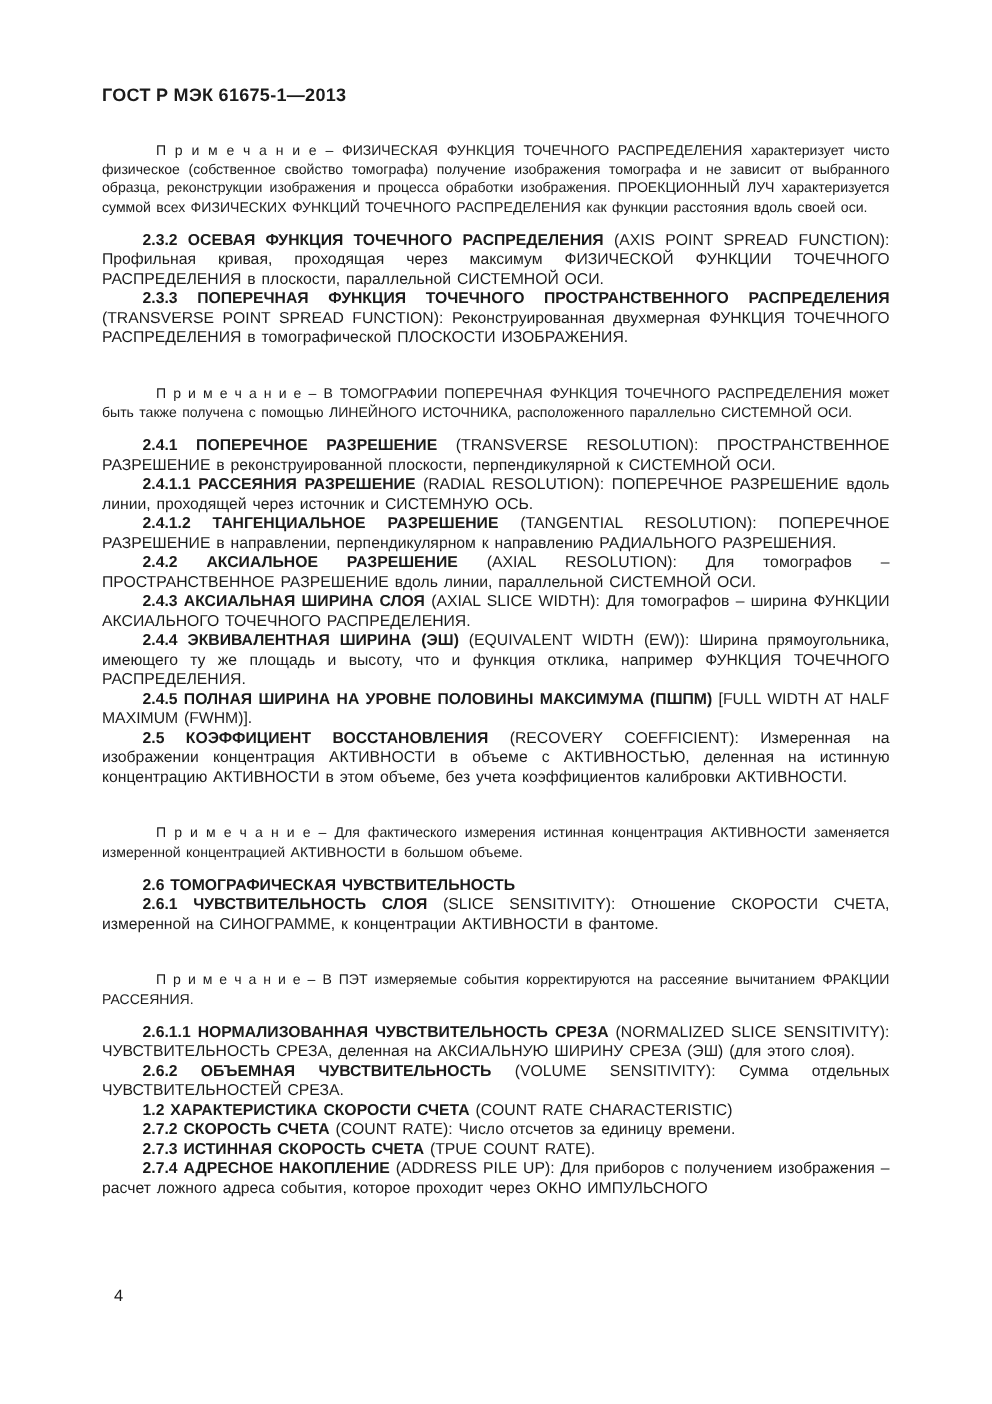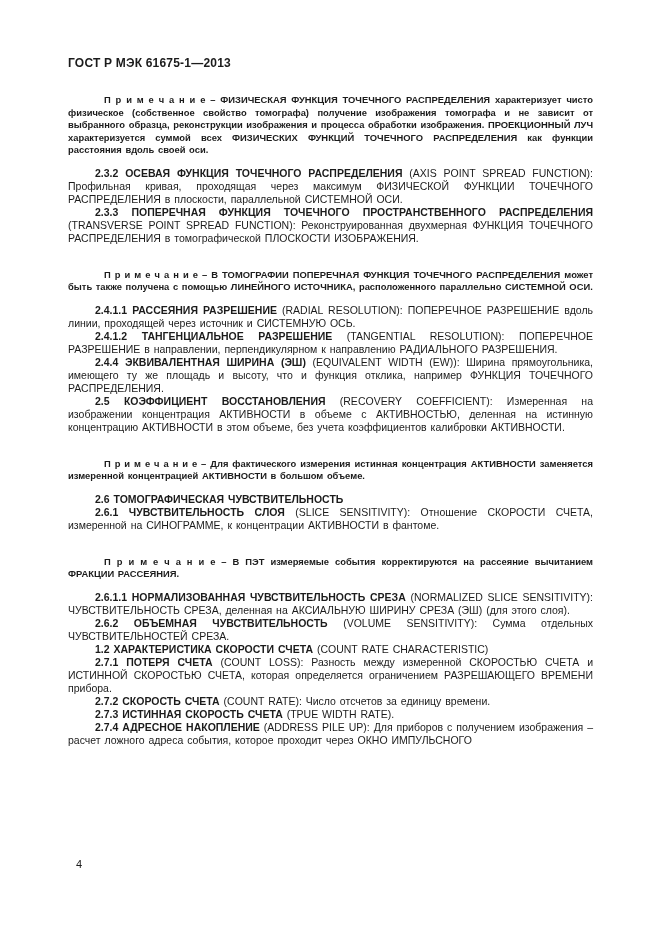--- a/index.html
+++ b/index.html
@@ -32,52 +32,54 @@
     margin: 0;
     word-spacing: 1px;
   }
   p.note {
     font-size: 9.4px;
     line-height: 12.5px;
     text-align: justify;
     text-indent: 36px;
     margin: 24px 0 10px 0;
     word-spacing: 1px;
-    font-weight: bold;
   }
   p b { font-weight: bold; }
   .page-number {
     position: absolute;
     left: 76px;
     top: 858px;
     font-size: 11px;
   }
 </style>
 </head>
 <body>
 
 <div class="page">
   <div class="content">
     <div class="doc-header">ГОСТ Р МЭК 61675-1—2013</div>
     <div id="paragraphs">
         <p class="note"><span>П р и м е ч а н и е  –  ФИЗИЧЕСКАЯ ФУНКЦИЯ ТОЧЕЧНОГО РАСПРЕДЕЛЕНИЯ характеризует чисто физическое (собственное свойство томографа) получение изображения томографа и не зависит от выбранного образца, реконструкции изображения и процесса обработки изображения. ПРОЕКЦИОННЫЙ ЛУЧ характеризуется суммой всех ФИЗИЧЕСКИХ ФУНКЦИЙ ТОЧЕЧНОГО РАСПРЕДЕЛЕНИЯ как функции расстояния вдоль своей оси.</span></p>
         <p class="body"><b>2.3.2 ОСЕВАЯ ФУНКЦИЯ ТОЧЕЧНОГО РАСПРЕДЕЛЕНИЯ</b><span> (AXIS POINT SPREAD FUNCTION): Профильная кривая, проходящая через максимум ФИЗИЧЕСКОЙ ФУНКЦИИ ТОЧЕЧНОГО РАСПРЕДЕЛЕНИЯ в плоскости, параллельной СИСТЕМНОЙ ОСИ.</span></p>
         <p class="body"><b>2.3.3 ПОПЕРЕЧНАЯ ФУНКЦИЯ ТОЧЕЧНОГО ПРОСТРАНСТВЕННОГО РАСПРЕДЕЛЕНИЯ</b><span> (TRANSVERSE POINT SPREAD FUNCTION): Реконструированная двухмерная ФУНКЦИЯ ТОЧЕЧНОГО РАСПРЕДЕЛЕНИЯ в томографической ПЛОСКОСТИ ИЗОБРАЖЕНИЯ.</span></p>
         <p class="note"><span>П р и м е ч а н и е  – В ТОМОГРАФИИ ПОПЕРЕЧНАЯ ФУНКЦИЯ ТОЧЕЧНОГО РАСПРЕДЕЛЕНИЯ может быть также получена с помощью ЛИНЕЙНОГО ИСТОЧНИКА, расположенного параллельно СИСТЕМНОЙ ОСИ.</span></p>
+        <p class="body"><b>2.4.1 ПОПЕРЕЧНОЕ РАЗРЕШЕНИЕ</b><span> (TRANSVERSE RESOLUTION): ПРОСТРАНСТВЕННОЕ РАЗРЕШЕНИЕ в реконструированной плоскости, перпендикулярной к СИСТЕМНОЙ ОСИ.</span></p>
         <p class="body"><b>2.4.1.1 РАССЕЯНИЯ РАЗРЕШЕНИЕ</b><span> (RADIAL RESOLUTION): ПОПЕРЕЧНОЕ РАЗРЕШЕНИЕ вдоль линии, проходящей через источник и СИСТЕМНУЮ ОСЬ.</span></p>
         <p class="body"><b>2.4.1.2 ТАНГЕНЦИАЛЬНОЕ РАЗРЕШЕНИЕ</b><span> (TANGENTIAL RESOLUTION): ПОПЕРЕЧНОЕ РАЗРЕШЕНИЕ в направлении, перпендикулярном к направлению РАДИАЛЬНОГО РАЗРЕШЕНИЯ.</span></p>
+        <p class="body"><b>2.4.2 АКСИАЛЬНОЕ РАЗРЕШЕНИЕ</b><span> (AXIAL RESOLUTION): Для томографов – ПРОСТРАНСТВЕННОЕ РАЗРЕШЕНИЕ вдоль линии, параллельной СИСТЕМНОЙ ОСИ.</span></p>
+        <p class="body"><b>2.4.3 АКСИАЛЬНАЯ ШИРИНА СЛОЯ</b><span> (AXIAL SLICE WIDTH): Для томографов – ширина ФУНКЦИИ АКСИАЛЬНОГО ТОЧЕЧНОГО РАСПРЕДЕЛЕНИЯ.</span></p>
         <p class="body"><b>2.4.4 ЭКВИВАЛЕНТНАЯ ШИРИНА (ЭШ)</b><span> (EQUIVALENT WIDTH (EW)): Ширина прямоугольника, имеющего ту же площадь и высоту, что и функция отклика, например ФУНКЦИЯ ТОЧЕЧНОГО РАСПРЕДЕЛЕНИЯ.</span></p>
+        <p class="body"><b>2.4.5 ПОЛНАЯ ШИРИНА НА УРОВНЕ ПОЛОВИНЫ МАКСИМУМА (ПШПМ)</b><span> [FULL WIDTH AT HALF MAXIMUM (FWHM)].</span></p>
         <p class="body"><b>2.5 КОЭФФИЦИЕНТ ВОССТАНОВЛЕНИЯ</b><span> (RECOVERY COEFFICIENT): Измеренная на изображении концентрация АКТИВНОСТИ в объеме с АКТИВНОСТЬЮ, деленная на истинную концентрацию АКТИВНОСТИ в этом объеме, без учета коэффициентов калибровки АКТИВНОСТИ.</span></p>
         <p class="note"><span>П р и м е ч а н и е  – Для фактического измерения истинная концентрация АКТИВНОСТИ заменяется измеренной концентрацией АКТИВНОСТИ в большом объеме.</span></p>
         <p class="body"><b>2.6 ТОМОГРАФИЧЕСКАЯ ЧУВСТВИТЕЛЬНОСТЬ</b></p>
         <p class="body"><b>2.6.1 ЧУВСТВИТЕЛЬНОСТЬ СЛОЯ</b><span> (SLICE SENSITIVITY): Отношение СКОРОСТИ СЧЕТА, измеренной на СИНОГРАММЕ, к концентрации АКТИВНОСТИ в фантоме.</span></p>
         <p class="note"><span>П р и м е ч а н и е  – В ПЭТ измеряемые события корректируются на рассеяние вычитанием ФРАКЦИИ РАССЕЯНИЯ.</span></p>
         <p class="body"><b>2.6.1.1 НОРМАЛИЗОВАННАЯ ЧУВСТВИТЕЛЬНОСТЬ СРЕЗА</b><span> (NORMALIZED SLICE SENSITIVITY): ЧУВСТВИТЕЛЬНОСТЬ СРЕЗА, деленная на АКСИАЛЬНУЮ ШИРИНУ СРЕЗА (ЭШ) (для этого слоя).</span></p>
         <p class="body"><b>2.6.2 ОБЪЕМНАЯ ЧУВСТВИТЕЛЬНОСТЬ</b><span> (VOLUME SENSITIVITY): Сумма отдельных ЧУВСТВИТЕЛЬНОСТЕЙ СРЕЗА.</span></p>
         <p class="body"><b>1.2 ХАРАКТЕРИСТИКА СКОРОСТИ СЧЕТА</b><span> (COUNT RATE CHARACTERISTIC)</span></p>
-        <p class="body"><b>2.7.1 ПОТЕРЯ СЧЕТА</b><span> (COUNT LOSS): Разность между измеренной СКОРОСТЬЮ СЧЕТА и ИСТИННОЙ СКОРОСТЬЮ СЧЕТА, которая определяется ограничением РАЗРЕШАЮЩЕГО ВРЕМЕНИ прибора.</span></p>
         <p class="body"><b>2.7.2 СКОРОСТЬ СЧЕТА</b><span> (COUNT RATE): Число отсчетов за единицу времени.</span></p>
-        <p class="body"><b>2.7.3 ИСТИННАЯ СКОРОСТЬ СЧЕТА</b><span> (TPUE WIDTH RATE).</span></p>
+        <p class="body"><b>2.7.3 ИСТИННАЯ СКОРОСТЬ СЧЕТА</b><span> (TPUE COUNT RATE).</span></p>
         <p class="body"><b>2.7.4 АДРЕСНОЕ НАКОПЛЕНИЕ</b><span> (ADDRESS PILE UP): Для приборов  с получением изображения – расчет ложного адреса события, которое проходит через ОКНО ИМПУЛЬСНОГО</span></p>
       </div>
   </div>
   <div class="page-number">4</div>
 </div>
 
 </body></html>

